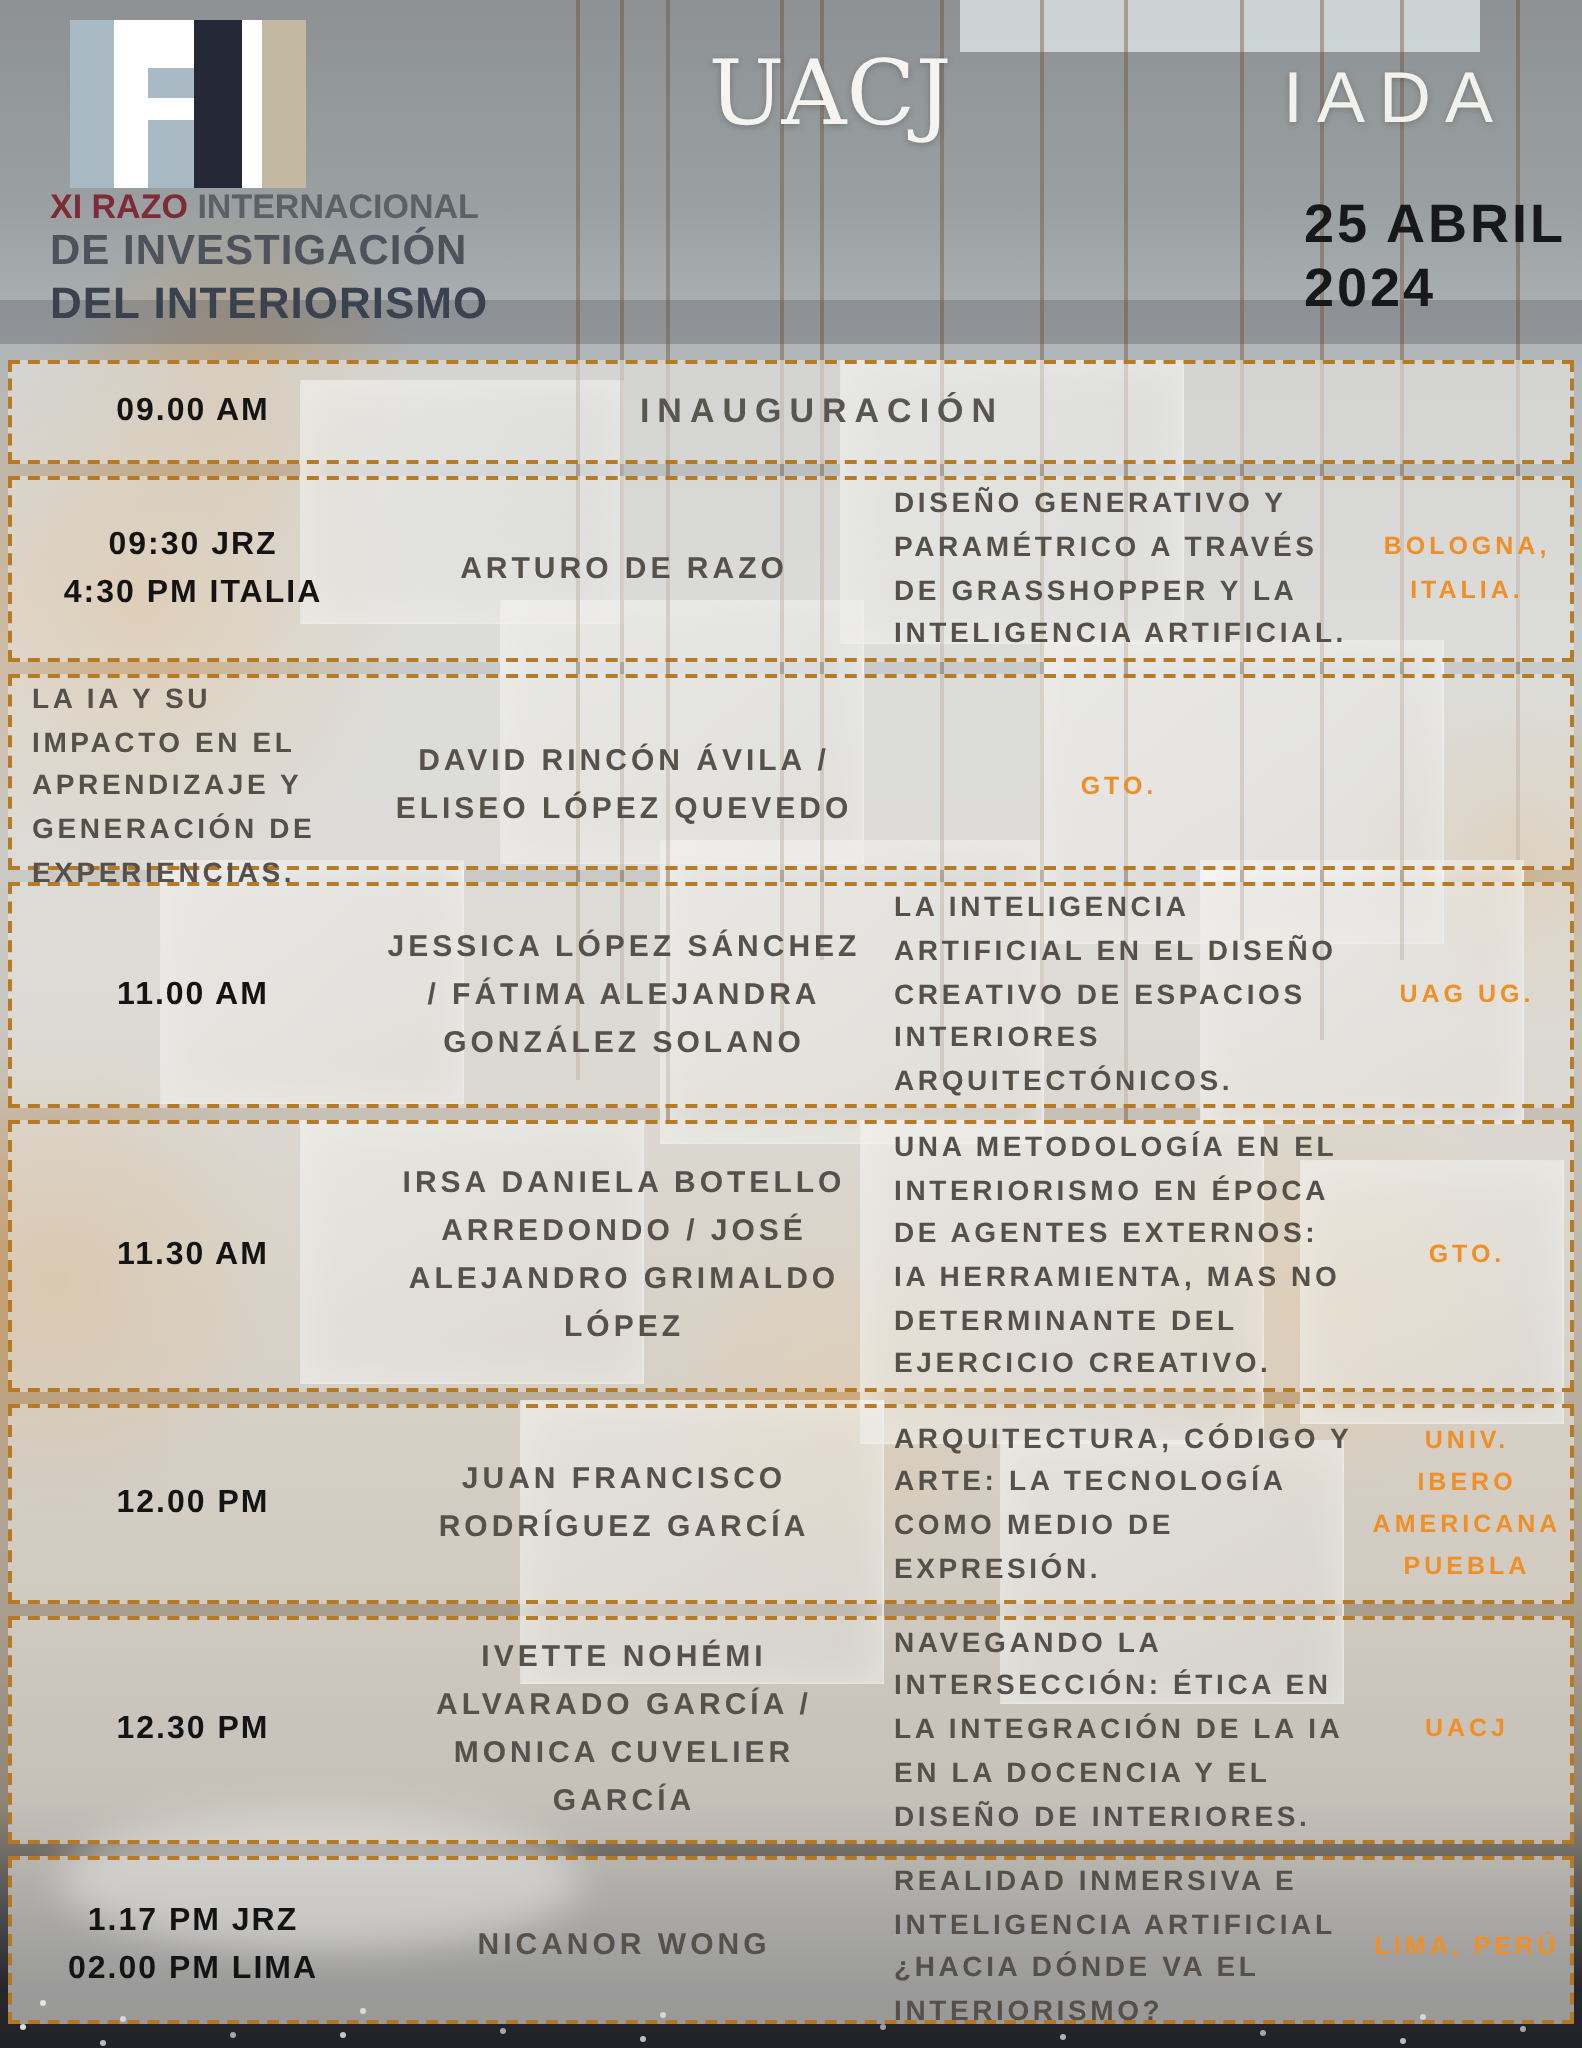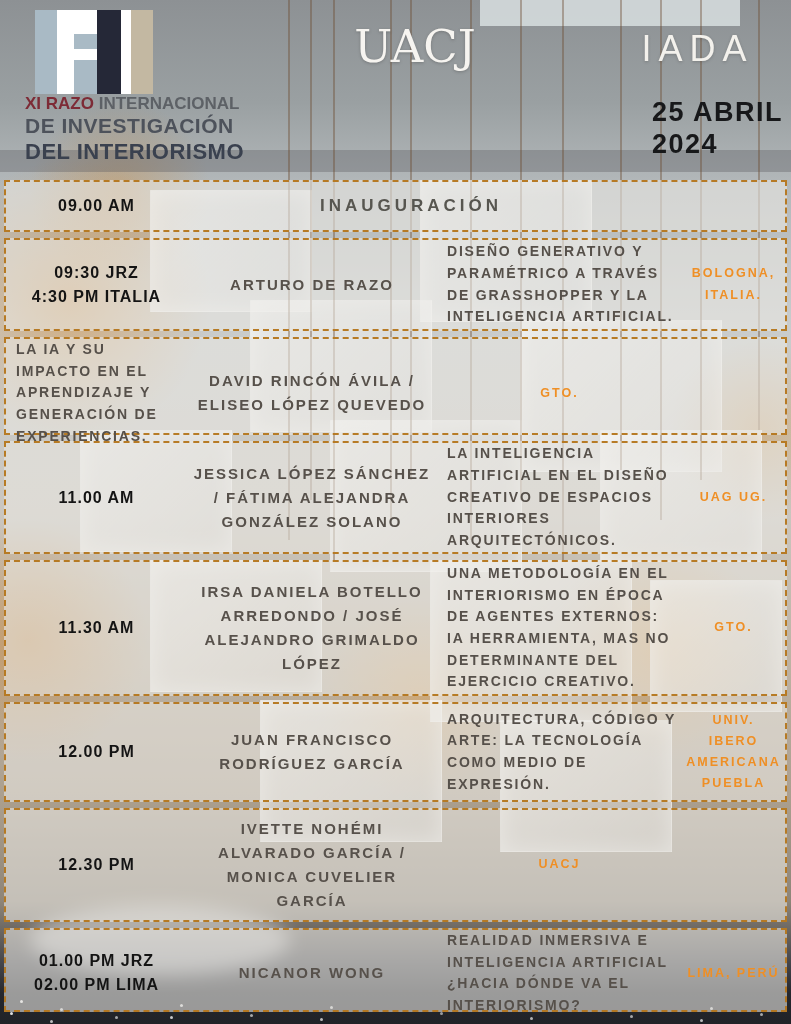--- a/index.html
+++ b/index.html
@@ -188,26 +188,27 @@
       <div class="cell speaker">JUAN FRANCISCO RODRÍGUEZ GARCÍA</div>
       <div class="cell topic">ARQUITECTURA, CÓDIGO Y ARTE: LA TECNOLOGÍA COMO MEDIO DE EXPRESIÓN.</div>
       <div class="cell location">UNIV. IBERO AMERICANA PUEBLA</div>
     </section>
 
     <section class="row r7">
       <div class="cell time">
         <div>12.30 PM</div>
       </div>
       <div class="cell speaker">IVETTE NOHÉMI ALVARADO GARCÍA / MONICA CUVELIER GARCÍA</div>
+      <div class="cell topic">NAVEGANDO LA INTERSECCIÓN: ÉTICA EN LA INTEGRACIÓN DE LA IA EN LA DOCENCIA Y EL DISEÑO DE INTERIORES.</div>
       <div class="cell location">UACJ</div>
     </section>
 
     <section class="row r8">
       <div class="cell time">
-        <div>01.00 PM JRZ</div>
+        <div>1.17 PM JRZ</div>
         <div>02.00 PM LIMA</div>
       </div>
       <div class="cell speaker">NICANOR WONG</div>
       <div class="cell topic">REALIDAD INMERSIVA E INTELIGENCIA ARTIFICIAL ¿HACIA DÓNDE VA EL INTERIORISMO?</div>
       <div class="cell location">LIMA, PERÚ</div>
     </section>
 
   </div>
 </div>
 

